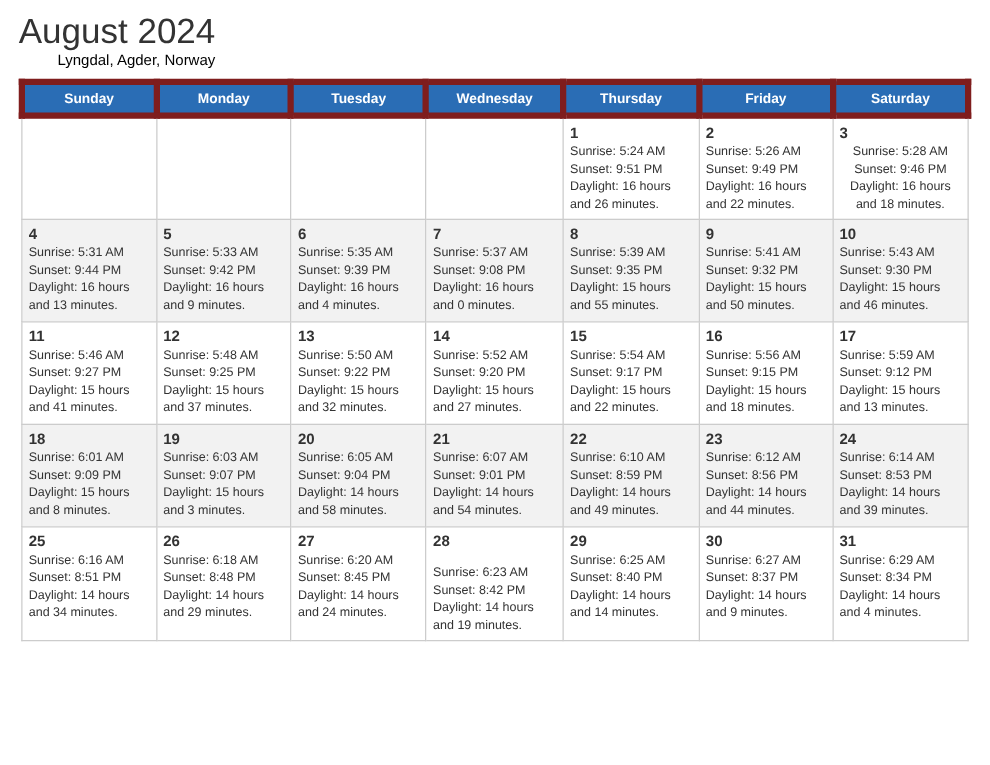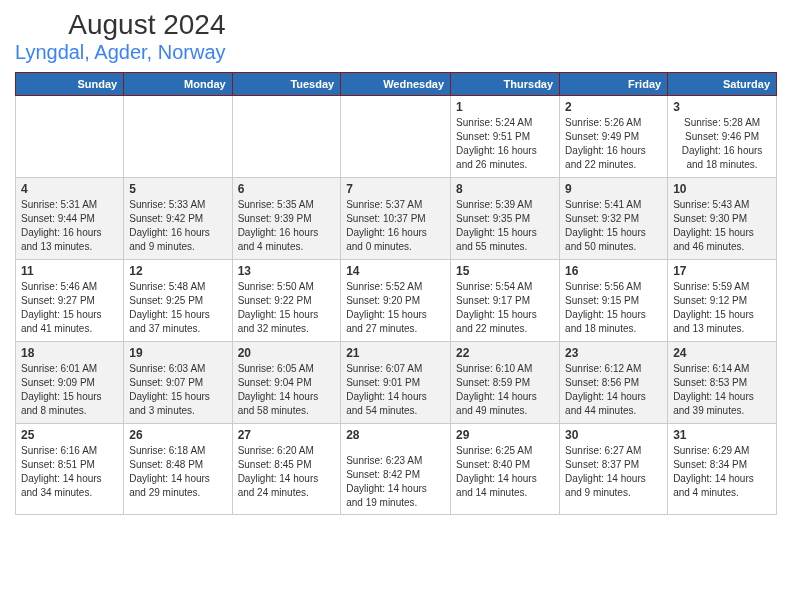--- a/index.html
+++ b/index.html
@@ -48,36 +48,36 @@
     .title-block {
       text-align: right;
     }
     .month-title {
       font-size: 28px;
       font-weight: normal;
       color: #333;
       line-height: 1.1;
     }
     .subtitle {
-      font-size: 20px;
-      color: #3b82f6;
+      font-size: 12px;
+      color: #000000;
     }
     .calendar-table {
       width: 100%;
       border-collapse: collapse;
       font-size: 10.5px;
     }
     .calendar-table th {
       background-color: #2a6db5;
       color: #fff;
-      text-align: right;
+      text-align: center;
       padding: 5px 6px;
       font-size: 11px;
       font-weight: bold;
-      border: 1px solid #7f1d1d;
+      border: 5px solid #7f1d1d;
     }
     .calendar-table td {
       border: 1px solid #ccc;
       vertical-align: top;
       padding: 4px 5px;
       width: 113px;
       height: 82px;
       background: #fff;
     }
     .calendar-table tr:nth-child(even) td {
@@ -168,21 +168,21 @@
           <td>
             <span class="day-number">6</span>
             <div class="day-info" style="white-space: pre-line;">Sunrise: 5:35 AM
 Sunset: 9:39 PM
 Daylight: 16 hours
 and 4 minutes.</div>
           </td>
           <td>
             <span class="day-number">7</span>
             <div class="day-info" style="white-space: pre-line;">Sunrise: 5:37 AM
-Sunset: 10:37 PM
+Sunset: 9:08 PM
 Daylight: 16 hours
 and 0 minutes.</div>
           </td>
           <td>
             <span class="day-number">8</span>
             <div class="day-info" style="white-space: pre-line;">Sunrise: 5:39 AM
 Sunset: 9:35 PM
 Daylight: 15 hours
 and 55 minutes.</div>
           </td>

